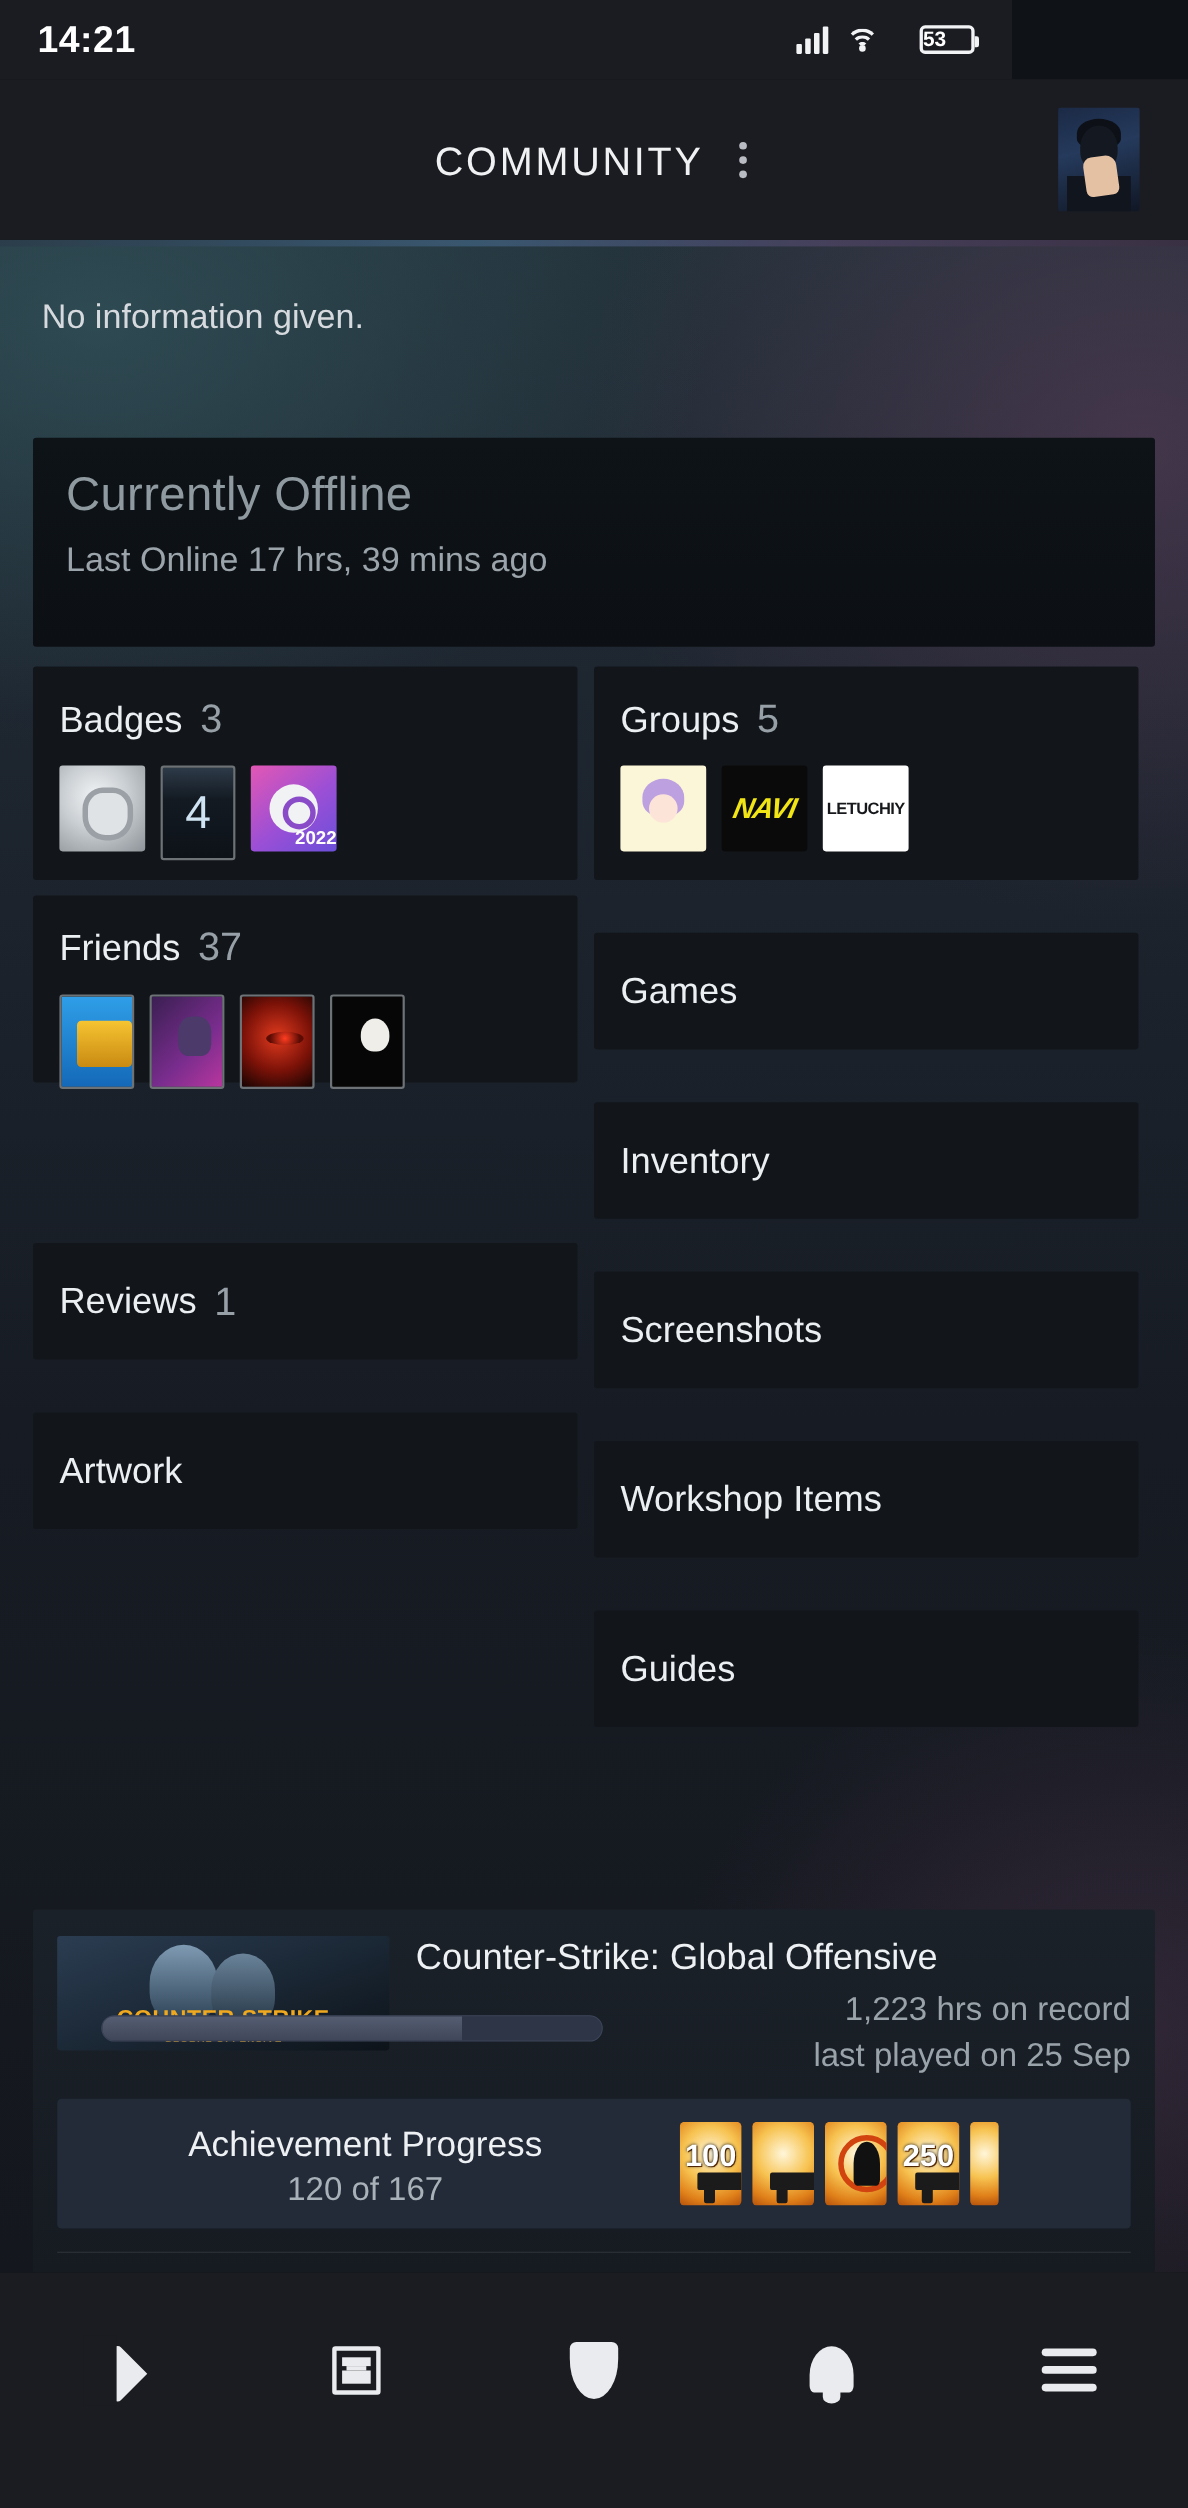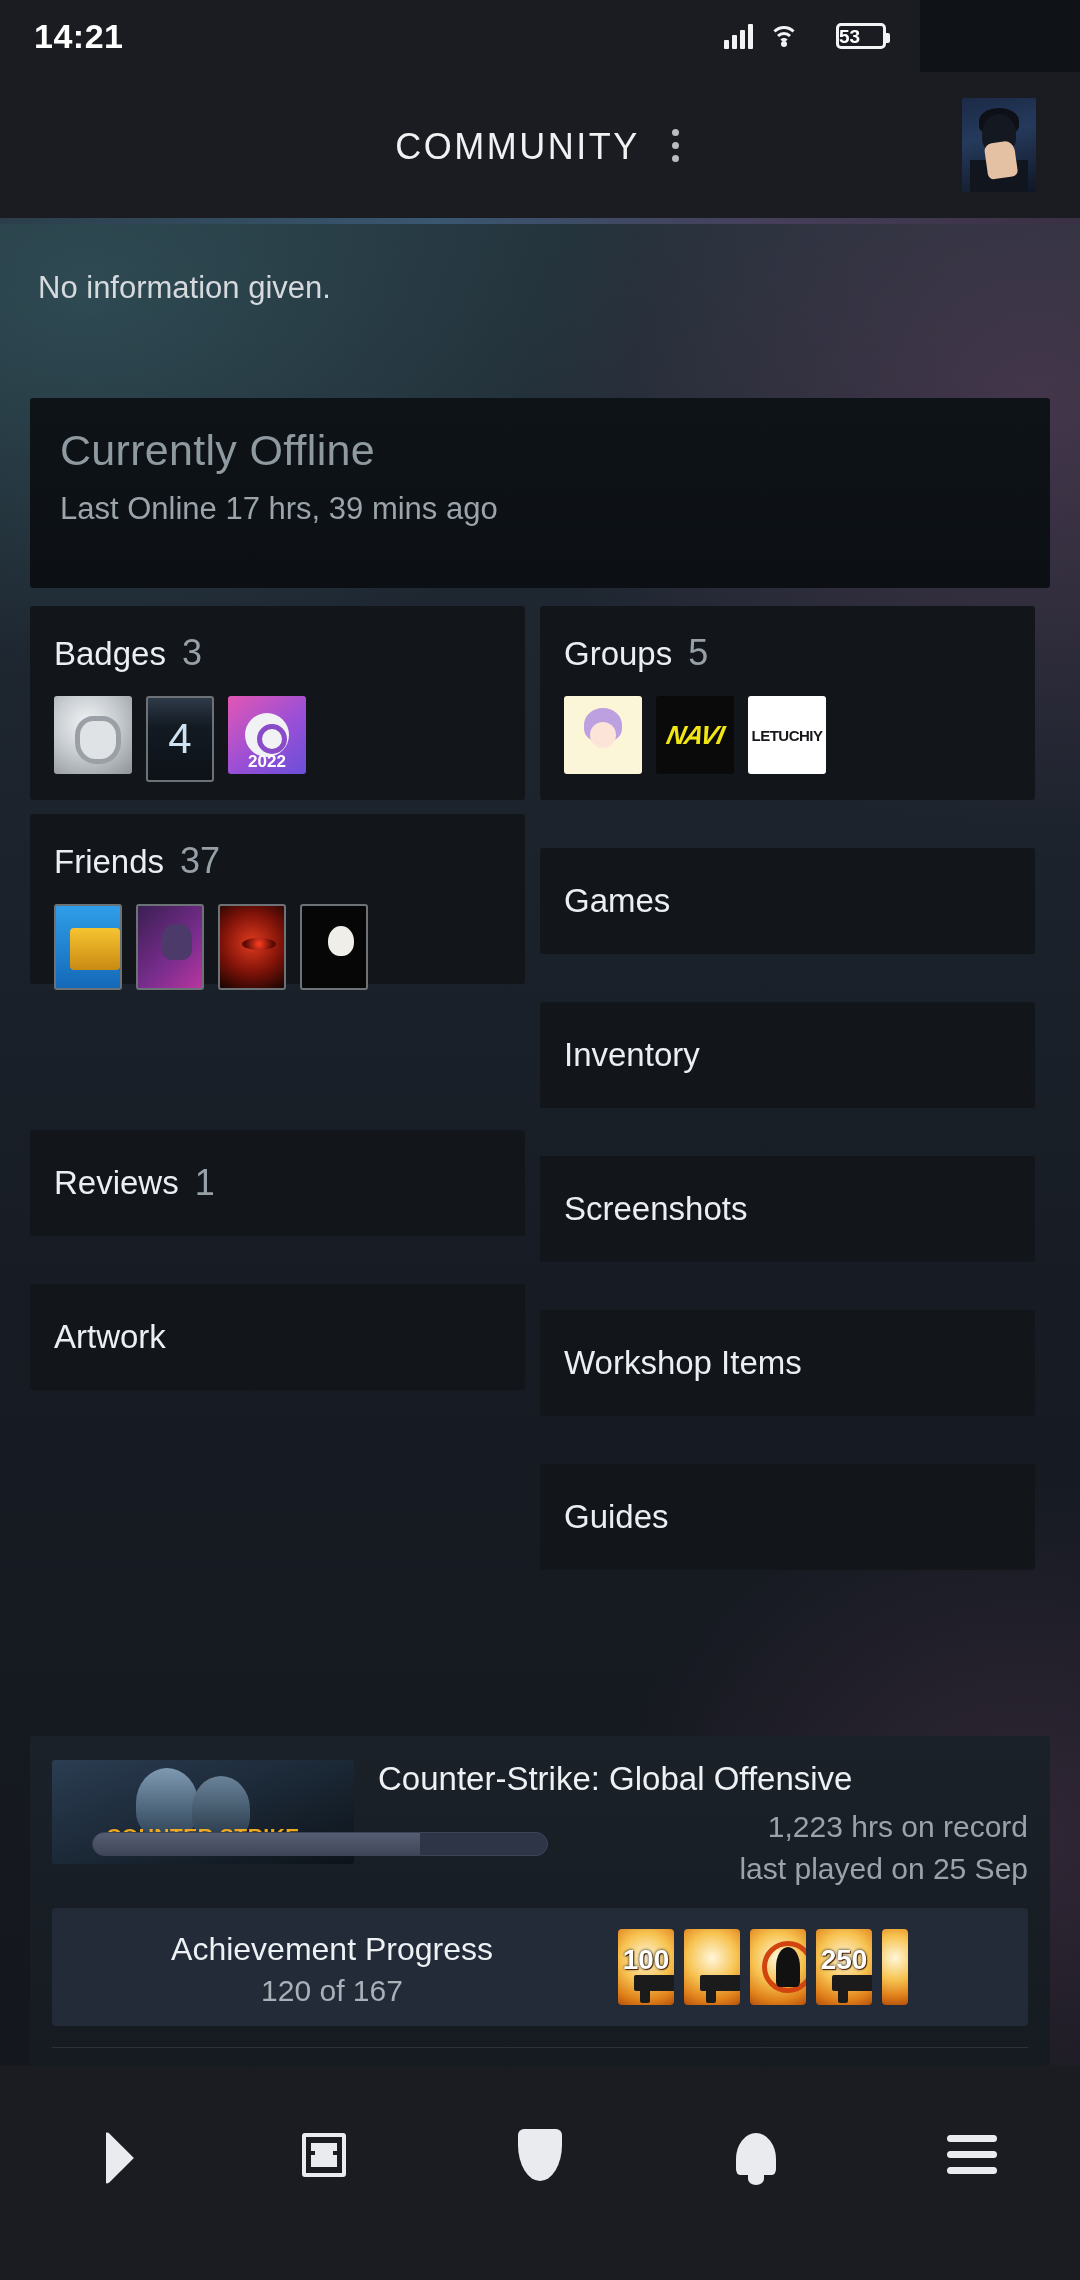--- a/index.html
+++ b/index.html
@@ -142,21 +142,21 @@
   }
   .b-2022 .st{
     width:44px;height:44px;border-radius:50%;
     background:#f1f2f4; position:relative;
   }
   .b-2022 .st::after{
     content:"";position:absolute;left:12px;top:11px;width:20px;height:20px;
     border:5px solid #8a4bc9;border-radius:50%;
   }
   .b-2022 .yr{
-    position:absolute;bottom:2px;left:0;right:0;text-align:center;
+    position:absolute;bottom:2px;left:0;right:0;text-align:right;
     font-size:17px;color:#fff;font-weight:700;
   }
 
   
   .g-anime{ background:#fbf6d8; }
   .g-anime .hair{position:absolute;left:20px;top:12px;width:38px;height:34px;
     background:#bda0e0;border-radius:50% 50% 40% 40%;}
   .g-anime .face{position:absolute;left:26px;top:26px;width:26px;height:26px;
     background:#fde4d8;border-radius:50%;}
   .g-navi{ background:#0a0a0a; display:flex;align-items:center;justify-content:center; }

